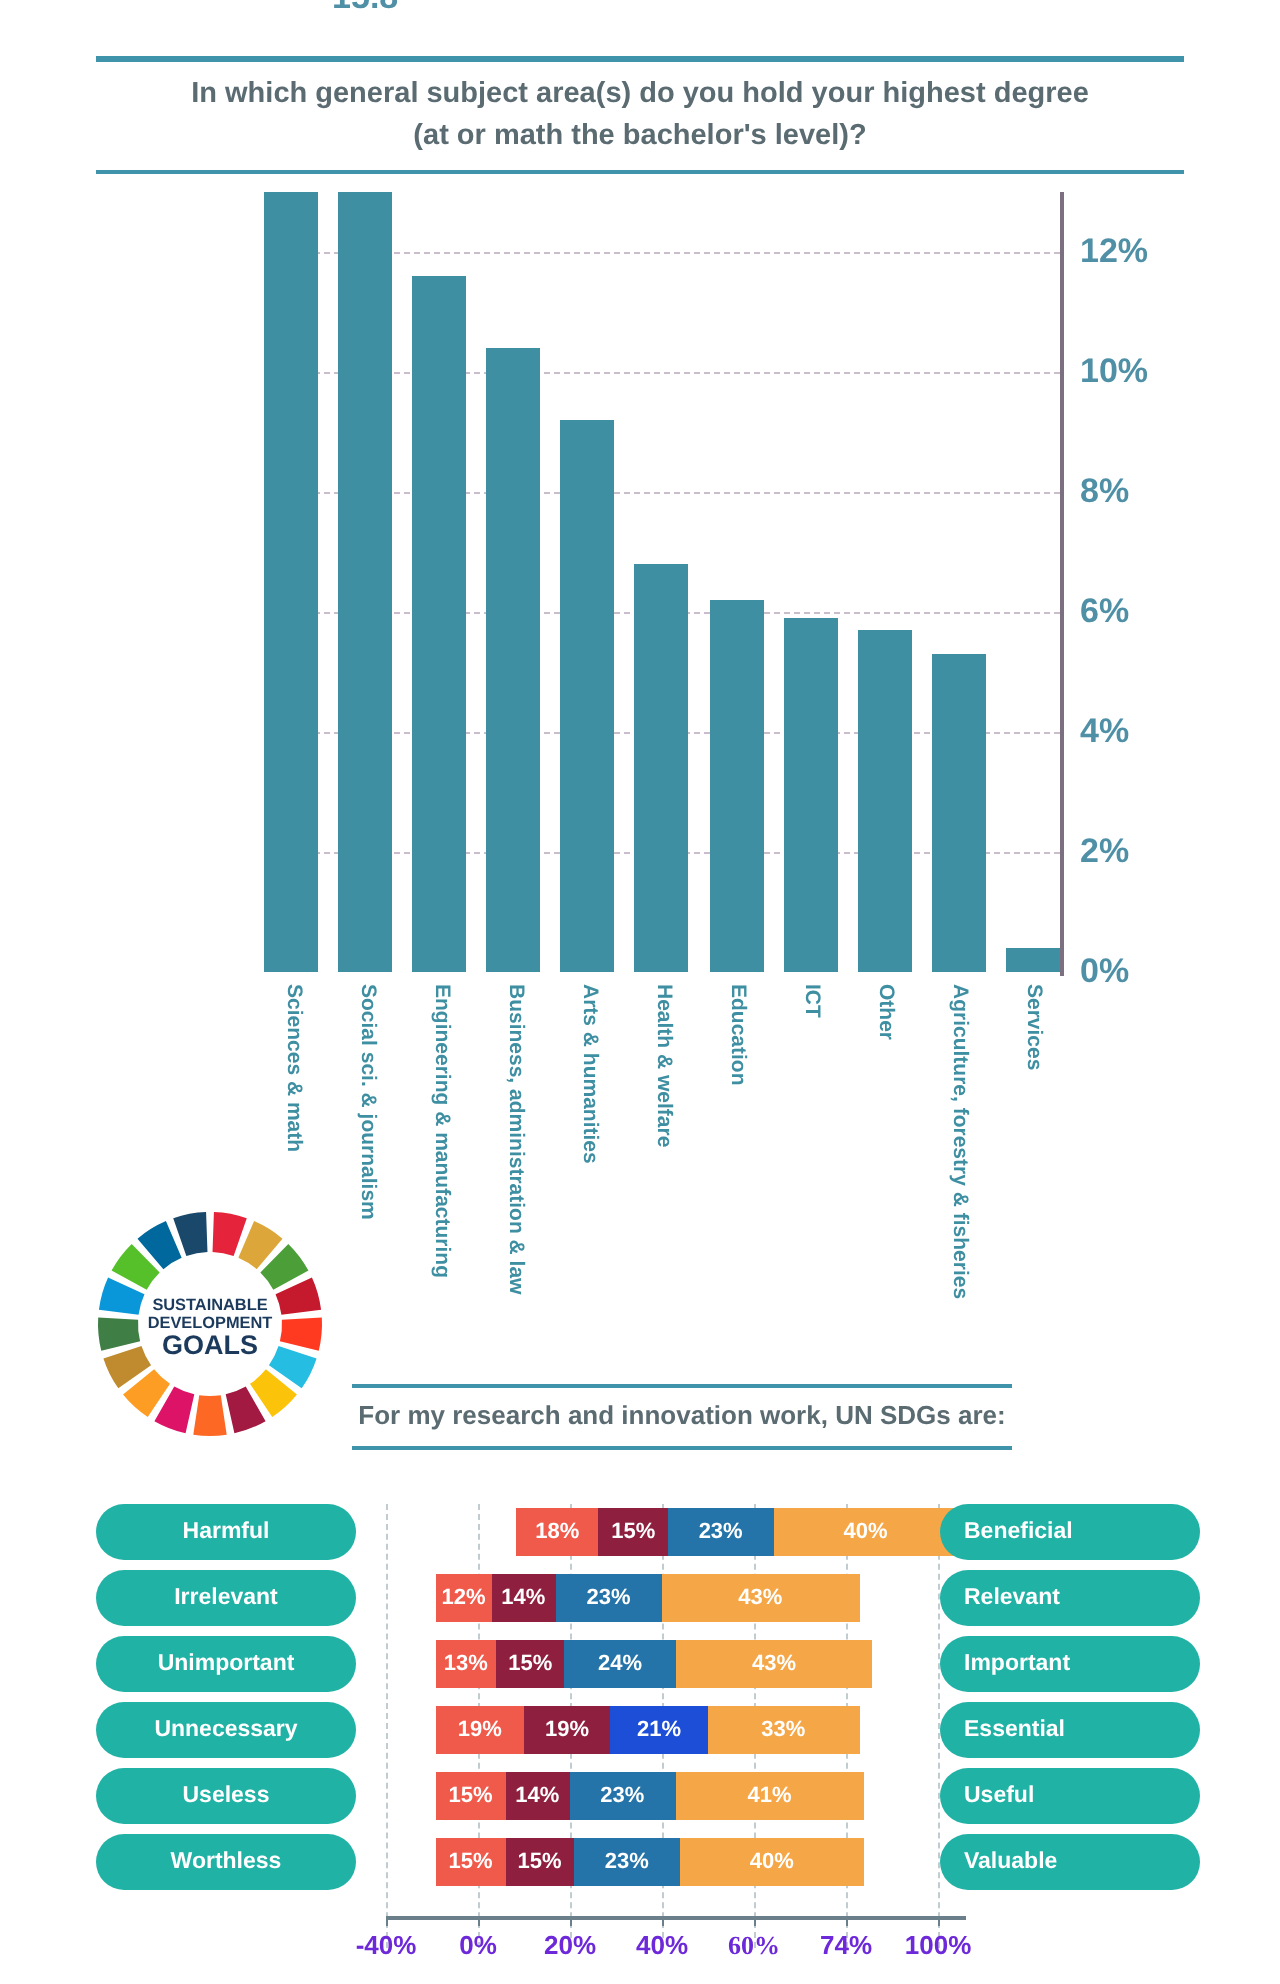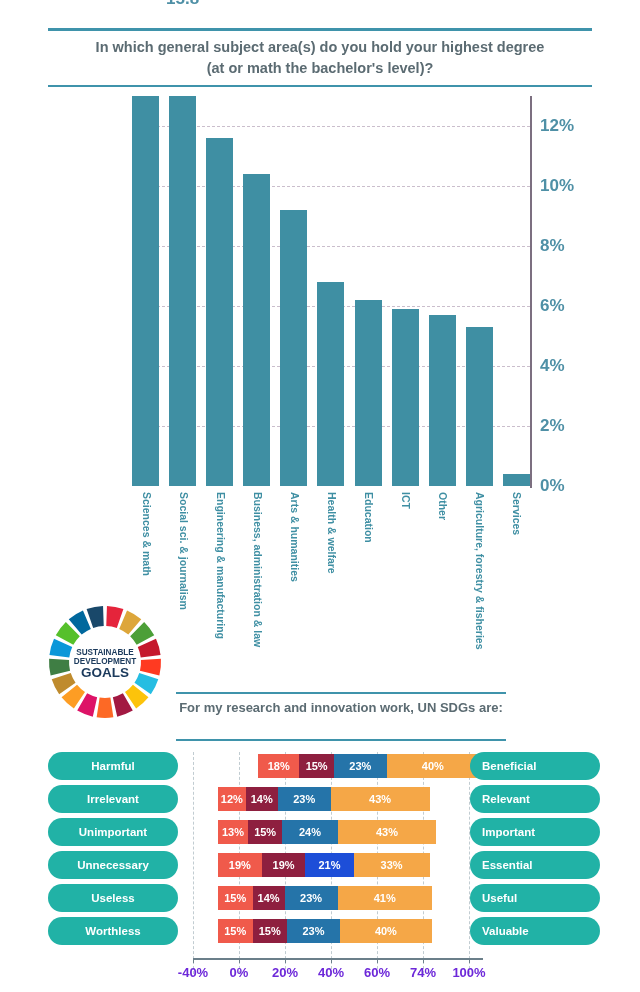--- a/index.html
+++ b/index.html
@@ -67,21 +67,21 @@
   }
 
   
   .sdg { position: absolute; left: 45px; top: 602px; width: 120px; height: 120px; }
   .sdg svg { display: block; }
 
   
   .c2-title-wrap { position: absolute; left: 176px; top: 692px; width: 330px; }
   .c2-title {
     color: #5b6b72; font-size: 13px; font-weight: bold;
-    line-height: 1.45; text-align: center; padding: 5px 0 21px 0;
+    line-height: 1.45; text-align: center; padding: 5px 0 5px 0;
   }
 
   .div-chart { position: absolute; left: 0; top: 752px; width: 595px; height: 240px; }
   .row {
     position: relative; height: 28px; margin-bottom: 5px;
   }
   .pill {
     position: absolute; height: 28px; border-radius: 14px;
     background: #21b2a6; color: #ffffff; font-size: 11.5px; font-weight: bold;
     display: flex; align-items: center; justify-content: center;
@@ -325,21 +325,21 @@
     <div id="c2-xticks">
         <div class="xtick-mark" style="left: 193px;"></div>
         <div class="xtick" style="left: 193px;">-40%</div>
         <div class="xtick-mark" style="left: 239px;"></div>
         <div class="xtick" style="left: 239px;">0%</div>
         <div class="xtick-mark" style="left: 285px;"></div>
         <div class="xtick" style="left: 285px;">20%</div>
         <div class="xtick-mark" style="left: 331px;"></div>
         <div class="xtick" style="left: 331px;">40%</div>
         <div class="xtick-mark" style="left: 377px;"></div>
-        <div class="xtick" style="left: 377px;">60%</div>
+        <div class="xtick" style="left: 377px; font-family: Liberation Serif, serif;">60%</div>
         <div class="xtick-mark" style="left: 423px;"></div>
         <div class="xtick" style="left: 423px;">74%</div>
         <div class="xtick-mark" style="left: 469px;"></div>
         <div class="xtick" style="left: 469px;">100%</div>
       </div>
   </div>
 
 </div>
 
 </body></html>

